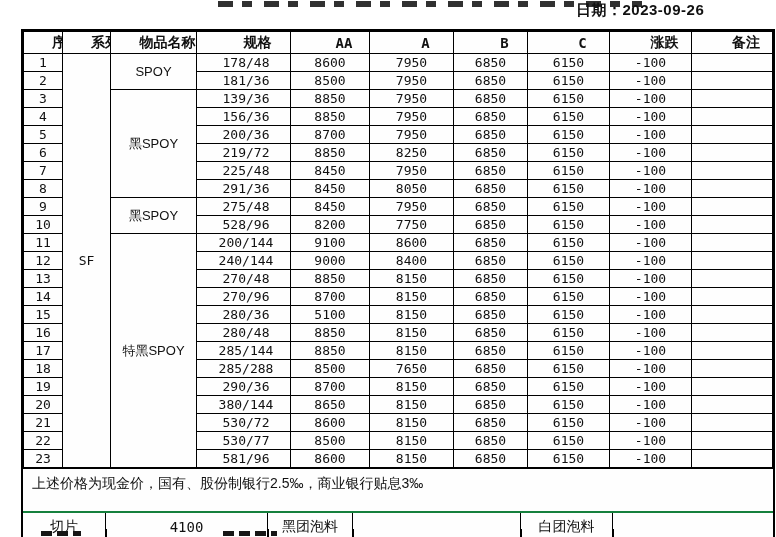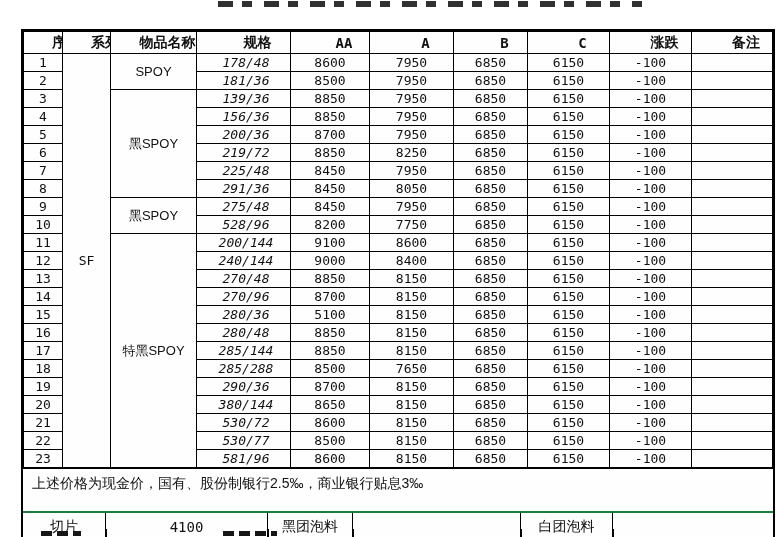--- a/index.html
+++ b/index.html
@@ -18,21 +18,21 @@
     font-family:"Liberation Sans", sans-serif; }
 
   
   .sheet { position:absolute; left:21px; top:29px; width:754px; border:2px solid #000; background:#fefefe; }
 
   table.price { width:100%; border-collapse:collapse; table-layout:fixed; }
   table.price th, table.price td { border:1px solid #000; overflow:hidden; white-space:nowrap; }
   table.price th { height:22px; font-size:14px; font-weight:bold; text-align:center;padding-left:28px; }
   table.price td { height:18px; font-size:13px; text-align:center; vertical-align:middle; }
   td.num, th.num { font-family:"DejaVu Sans Mono", monospace; }
-  td.spec { text-align:left; padding-left:5px;font-style:italic; }
+  td.spec { text-align:left; padding-left:5px; }
   td.series { font-family:"DejaVu Sans Mono", monospace; font-size:14px; }
   td.name { font-size:13px; }
 
   .note-row { border-top:1px solid #000; height:43px; line-height:29px; font-size:14px;
     padding-left:9px; white-space:nowrap; overflow:hidden; }
 
   .bottom-row { display:flex; border-top:2px solid #15803d; height:29px; }
   .bottom-row .bcell { border-right:1px solid #000; display:flex; align-items:center;
     justify-content:center; font-size:14px; height:100%; }
   .bottom-row .bcell:last-child { border-right:none; }
@@ -46,20 +46,21 @@
   .cutoff .frag { position:absolute; top:2px; height:5px;
     background:repeating-linear-gradient(90deg, #161616 0 11px, transparent 11px 16px); }
 </style>
 </head>
 <body>
 
 <div class="page">
 
   <div class="title-crop"></div>
 
+  <div class="date-label">日期：2023-09-26</div>
 
   <div class="sheet">
     <table class="price">
       <colgroup>
         <col style="width:39px">
           <col style="width:48px">
           <col style="width:86px">
         <col style="width:94px">
           <col style="width:79px">
           <col style="width:84px">

